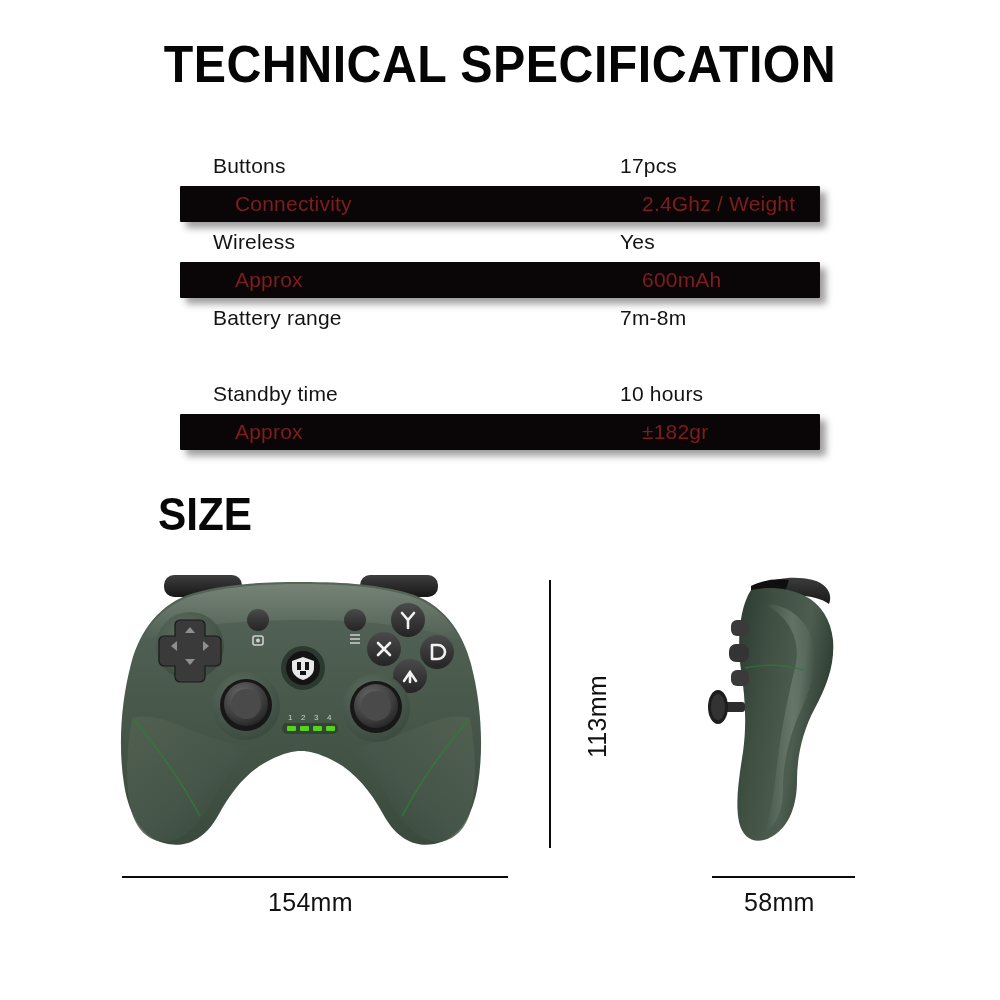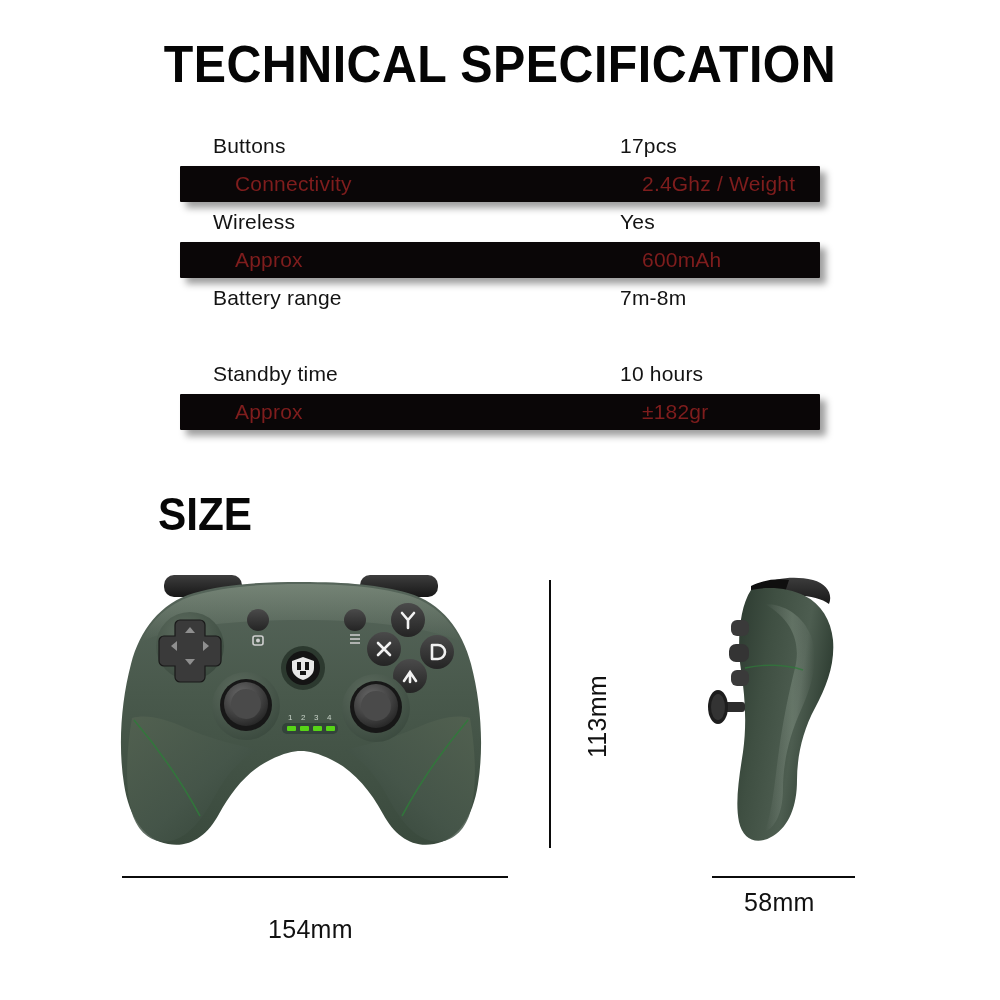--- a/index.html
+++ b/index.html
@@ -28,21 +28,21 @@
     position:absolute;top:487px;left:158px;
     font-weight:bold;
     font-size:46px;
     letter-spacing:0px;
     color:#070707;
     transform:scaleX(0.92);
     transform-origin:left center;
   }
 
   
-  .spec-table{position:absolute;top:128px;left:0;width:1000px;height:310px;text-align:right;}
+  .spec-table{position:absolute;top:148px;left:0;width:1000px;height:310px;text-align:right;}
   .spec-row{position:absolute;left:180px;width:640px;height:36px;}
   .spec-row .bar{
     position:absolute;inset:0;
     background:#0a0607;
     box-shadow:6px 6px 7px rgba(0,0,0,0.38);
     border-radius:1px;
   }
   .spec-row .label,.spec-row .value{
     position:absolute;top:50%;transform:translateY(-52%);
     font-size:21px;
@@ -346,20 +346,20 @@
         </g>
 
         <path d="M52,104 C70,100 92,100 110,106" stroke="#2f7a3a" stroke-width="1.4" fill="none" opacity="0.75"></path>
       </svg>
     </div>
 
     <div class="rule rule-v" style="left:549px;top:20px;height:268px;"></div>
     <div class="dim-label dim-vertical" style="left:556px;top:142px;">113mm</div>
 
     <div class="rule rule-h" style="left:122px;top:316px;width:386px;"></div>
-    <div class="dim-label" style="left:268px;top:328px;margin-top:27px;">154mm</div>
+    <div class="dim-label" style="left:268px;top:328px;">154mm</div>
 
     <div class="rule rule-h" style="left:712px;top:316px;width:143px;"></div>
     <div class="dim-label" style="left:744px;top:328px;">58mm</div>
 
   </div>
 
 </div>
 
 </body></html>

